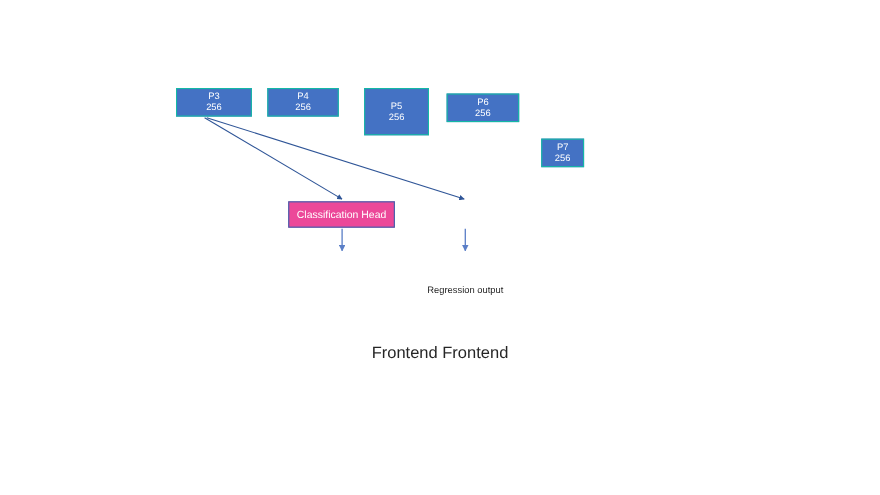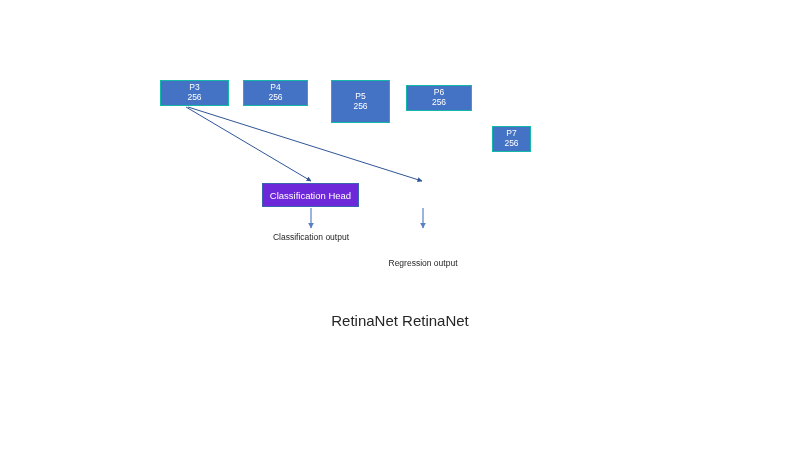--- a/index.html
+++ b/index.html
@@ -29,21 +29,21 @@
     box-sizing: border-box;
   }
   .fpn-box .lvl {
     display: block;
   }
   .fpn-box .chn {
     display: block;
   }
   .head-box {
     position: absolute;
-    background: #6d28d9;
+    background: #ec4899;
     border: 1px solid #3A63B0;
     color: #ffffff;
     display: flex;
     align-items: center;
     justify-content: center;
     font-size: 9.5px;
     box-sizing: border-box;
   }
   .out-label {
     position: absolute;
@@ -115,19 +115,18 @@
   <div class="fpn-box" style="left:492px; top:80px; width:39px; height:26px;margin-top:46px;">
     <span class="lvl">P7</span>
     <span class="chn">256</span>
   </div>
 
   <div class="head-box" style="left:262px; top:183px; width:97px; height:24px;">
     <span>Classification Head</span>
   </div>
 
 
-  <div class="out-label" style="left:211px; top:232px; width:200px;">Classification output</div>
 
   <div class="out-label" style="left:323px; top:232px; width:200px;margin-top:26px;">Regression output</div>
 
-  <div class="diagram-title" style="top:312px;">RetinaNet RetinaNet</div>
+  <div class="diagram-title" style="top:312px;">Frontend Frontend</div>
 
 </div>
 
 </body></html>

